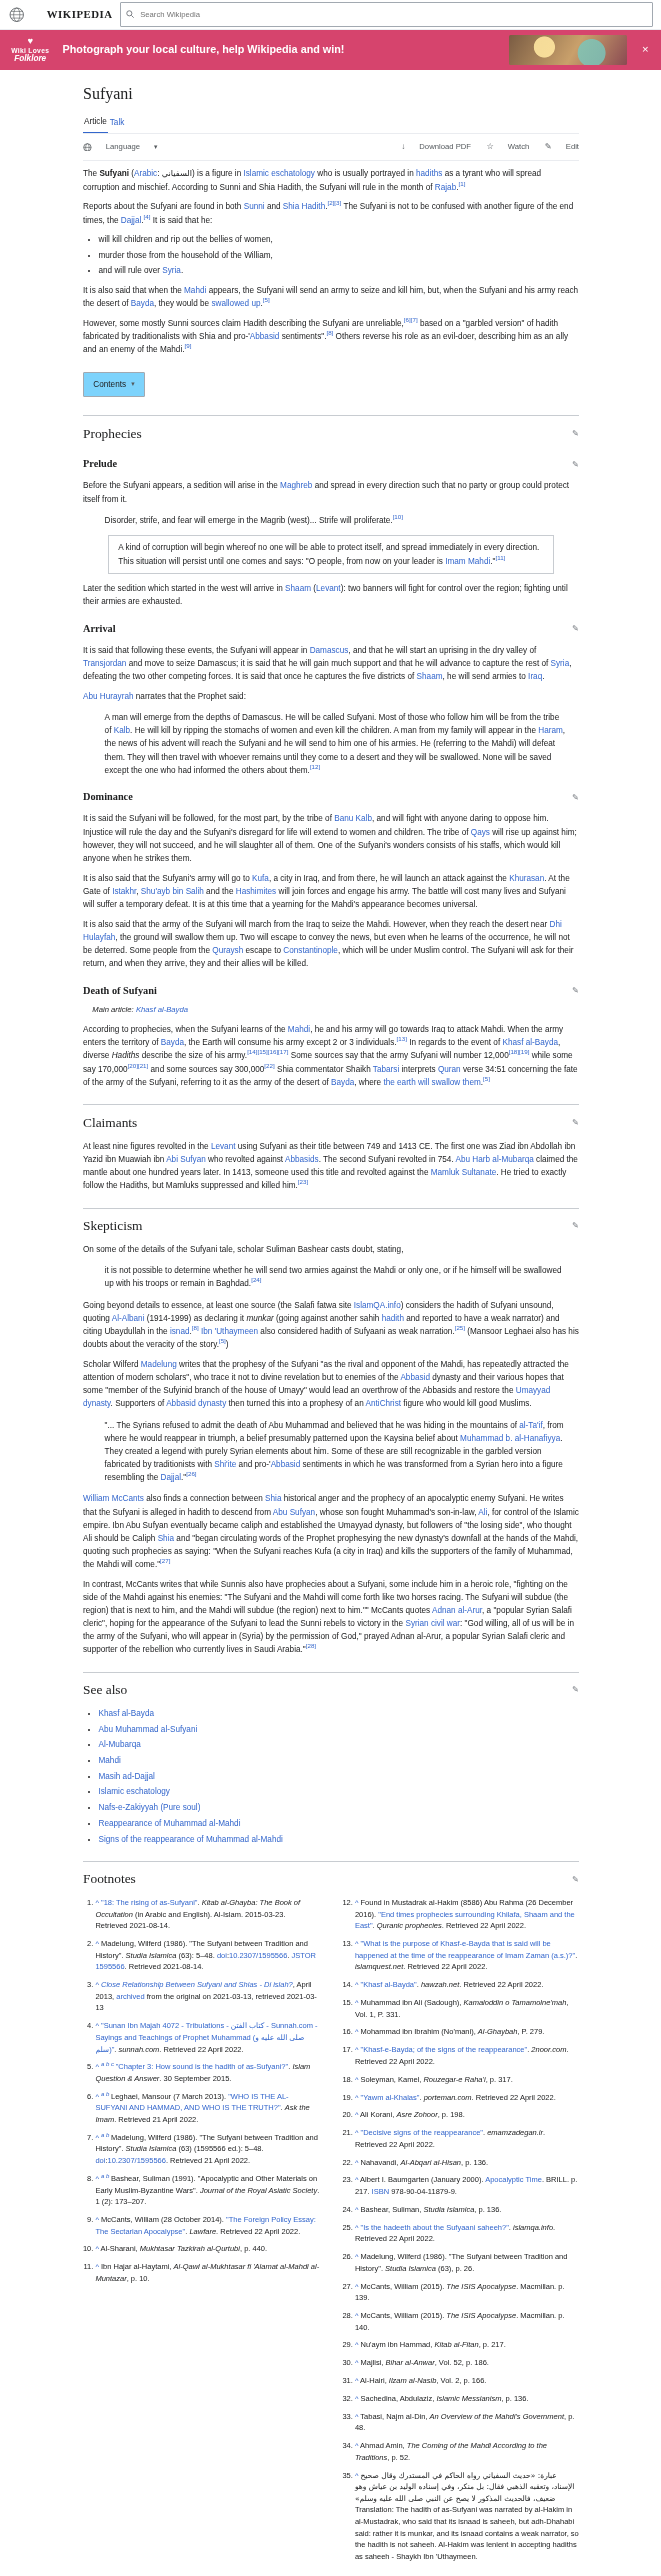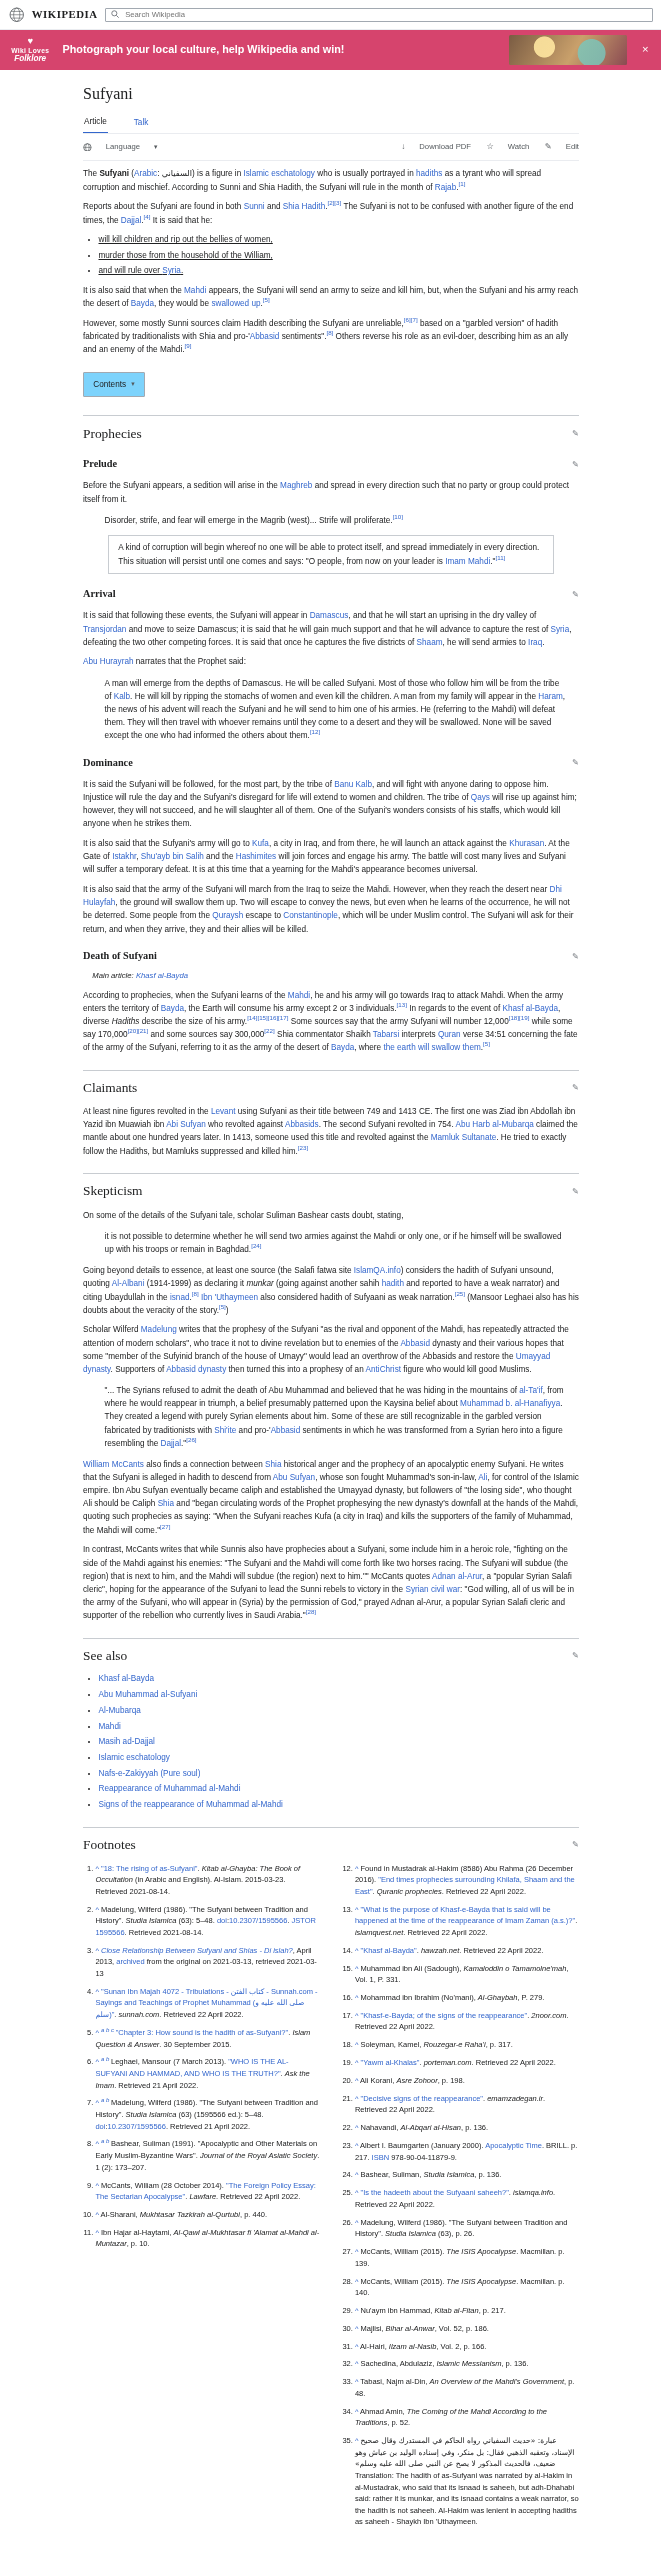--- a/index.html
+++ b/index.html
@@ -10,25 +10,25 @@
     font-size: 8.2px;
     line-height: 1.6;
     color: #202122;
   }
   
   .site-header {
     display: flex; align-items: center; gap: 7.2px;
     height: 30px; padding: 0 9.3px;
     border-bottom: 0.5px solid #eaecf0; background: #fff;
   }
-  .logo-wrap { display: flex; align-items: center; gap: 7px; cursor: pointer; }
+  .logo-wrap { display: flex; align-items: center; gap: 22px; cursor: pointer; }
   .wordmark { font-family: "Liberation Serif", "DejaVu Serif", serif; font-weight: bold; font-size: 10.8px; letter-spacing: 0.5px; }
   .search-box {
     flex: 1; display: flex; align-items: center; gap: 4.1px;
-    height: 14px; border: 0.5px solid #a2a9b1; border-radius: 1px;
+    height: 25px; border: 0.5px solid #a2a9b1; border-radius: 1px;
     background: #fff; padding: 0 5.2px; color: #72777d;
   }
   .search-box input { border: 0; outline: 0; flex: 1; font-size: 7.7px; color: #202122; }
   
   .banner {
     display: flex; align-items: center; gap: 13.4px;
     min-height: 40px; padding: 4.1px 11.3px;
     color: #fff;
   }
   .banner-badge { text-align: center; line-height: 1.15; cursor: pointer; }
@@ -40,31 +40,31 @@
     width: 118px; height: 30px; border-radius: 1.5px; flex: none;
     background:
       radial-gradient(circle at 30% 40%, rgba(255,230,160,.9) 0 12%, transparent 13%),
       radial-gradient(circle at 70% 60%, rgba(120,200,190,.8) 0 16%, transparent 17%),
       linear-gradient(120deg, #7a5c43, #c9a06b 55%, #8a4a52);
   }
   .banner-close { background: none; border: 0; color: #fff; font-size: 11.3px; line-height: 1; cursor: pointer; padding: 2.1px; }
   
   main { width: 496px; margin: 0 auto; padding-bottom: 20.6px; }
   h1 { font-family: "Liberation Serif", "DejaVu Serif", serif; font-size: 16px; font-weight: normal; margin: 11.3px 0 3.1px; }
-  .tabs { display: flex; gap: 25px; border-bottom: 0.5px solid #eaecf0; align-items: flex-end; }
+  .tabs { display: flex; gap: 1px; border-bottom: 0.5px solid #eaecf0; align-items: flex-end; }
   .tab { padding: 4.6px 1px; cursor: pointer; }
   .tab.active { color: #202122; border-bottom: 1.5px solid #36c; }
   .tab.inactive { color: #3366cc; }
   .toolbar { display: flex; justify-content: space-between; align-items: center; padding: 6.2px 0; border-bottom: 0.5px solid #eaecf0; color: #54595d; }
   .toolbar-right { display: flex; gap: 15.5px; }
   .toolbar-item { display: flex; align-items: center; gap: 14px; font-size: 7.7px; cursor: pointer; }
   .ticon { font-size: 8.2px; color: #54595d; }
   p { margin: 6.7px 0; }
   ul.wiki-list { margin: 5.2px 0 7.2px; padding-left: 15.5px; }
-  ul.wiki-list li { margin: 2.1px 0; text-decoration: underline; }
+  ul.wiki-list li { margin: 2.1px 0; }
   .contents-btn {
     display: inline-flex; align-items: center; gap: 5.2px;
     border: 0.5px solid #a2a9b1; border-radius: 1px; background: #7dd3fc;
     padding: 4.6px 9.3px; margin: 9.3px 0 3.1px; font-size: 8.2px; cursor: pointer;
   }
   .chev { color: #54595d; font-size: 6.7px; }
   .h2row { display: flex; justify-content: space-between; align-items: center; border-top: 0.5px solid #c8ccd1; margin-top: 15.5px; padding-top: 6.2px; }
   .h2row h2 { font-family: "Liberation Serif", "DejaVu Serif", serif; font-size: 13.4px; font-weight: normal; margin: 0; }
   .h3row { display: flex; justify-content: space-between; align-items: center; margin-top: 12.4px; }
   .h3row h3 { font-family: "Liberation Serif", "DejaVu Serif", serif; font-size: 10.3px; font-weight: bold; margin: 0; }
@@ -187,20 +187,21 @@
     <span class="pencil">✎</span>
   </div>
 
   <div class="h3row">
     <h3>Prelude</h3>
     <span class="pencil">✎</span>
   </div>
   <p><span class="s-t">Before the Sufyani appears, a sedition will arise in the </span><span class="s-a">Maghreb</span><span class="s-t"> and spread in every direction such that no party or group could protect itself from it.</span></p>
   <blockquote><span class="s-t">Disorder, strife, and fear will emerge in the Magrib (west)... Strife will proliferate.</span><sup class="s-r">[10]</sup></blockquote>
   <div class="quote-boxed"><span class="s-t">A kind of corruption will begin whereof no one will be able to protect itself, and spread immediately in every direction. This situation will persist until one comes and says: "O people, from now on your leader is </span><span class="s-a">Imam Mahdi</span><span class="s-t">."</span><sup class="s-r">[11]</sup></div>
+  <p><span class="s-t">Later the sedition which started in the west will arrive in </span><span class="s-a">Shaam</span><span class="s-t"> (</span><span class="s-a">Levant</span><span class="s-t">): two banners will fight for control over the region; fighting until their armies are exhausted.</span></p>
 
   <div class="h3row">
     <h3>Arrival</h3>
     <span class="pencil">✎</span>
   </div>
   <p><span class="s-t">It is said that following these events, the Sufyani will appear in </span><span class="s-a">Damascus</span><span class="s-t">, and that he will start an uprising in the dry valley of </span><span class="s-a">Transjordan</span><span class="s-t"> and move to seize Damascus; it is said that he will gain much support and that he will advance to capture the rest of </span><span class="s-a">Syria</span><span class="s-t">, defeating the two other competing forces. It is said that once he captures the five districts of </span><span class="s-a">Shaam</span><span class="s-t">, he will send armies to </span><span class="s-a">Iraq</span><span class="s-t">.</span></p>
   <p><span class="s-a">Abu Hurayrah</span><span class="s-t"> narrates that the Prophet said:</span></p>
   <blockquote><span class="s-t">A man will emerge from the depths of Damascus. He will be called Sufyani. Most of those who follow him will be from the tribe of </span><span class="s-a">Kalb</span><span class="s-t">. He will kill by ripping the stomachs of women and even kill the children. A man from my family will appear in the </span><span class="s-a">Haram</span><span class="s-t">, the news of his advent will reach the Sufyani and he will send to him one of his armies. He (referring to the Mahdi) will defeat them. They will then travel with whoever remains until they come to a desert and they will be swallowed. None will be saved except the one who had informed the others about them.</span><sup class="s-r">[12]</sup></blockquote>
 
   <div class="h3row">

